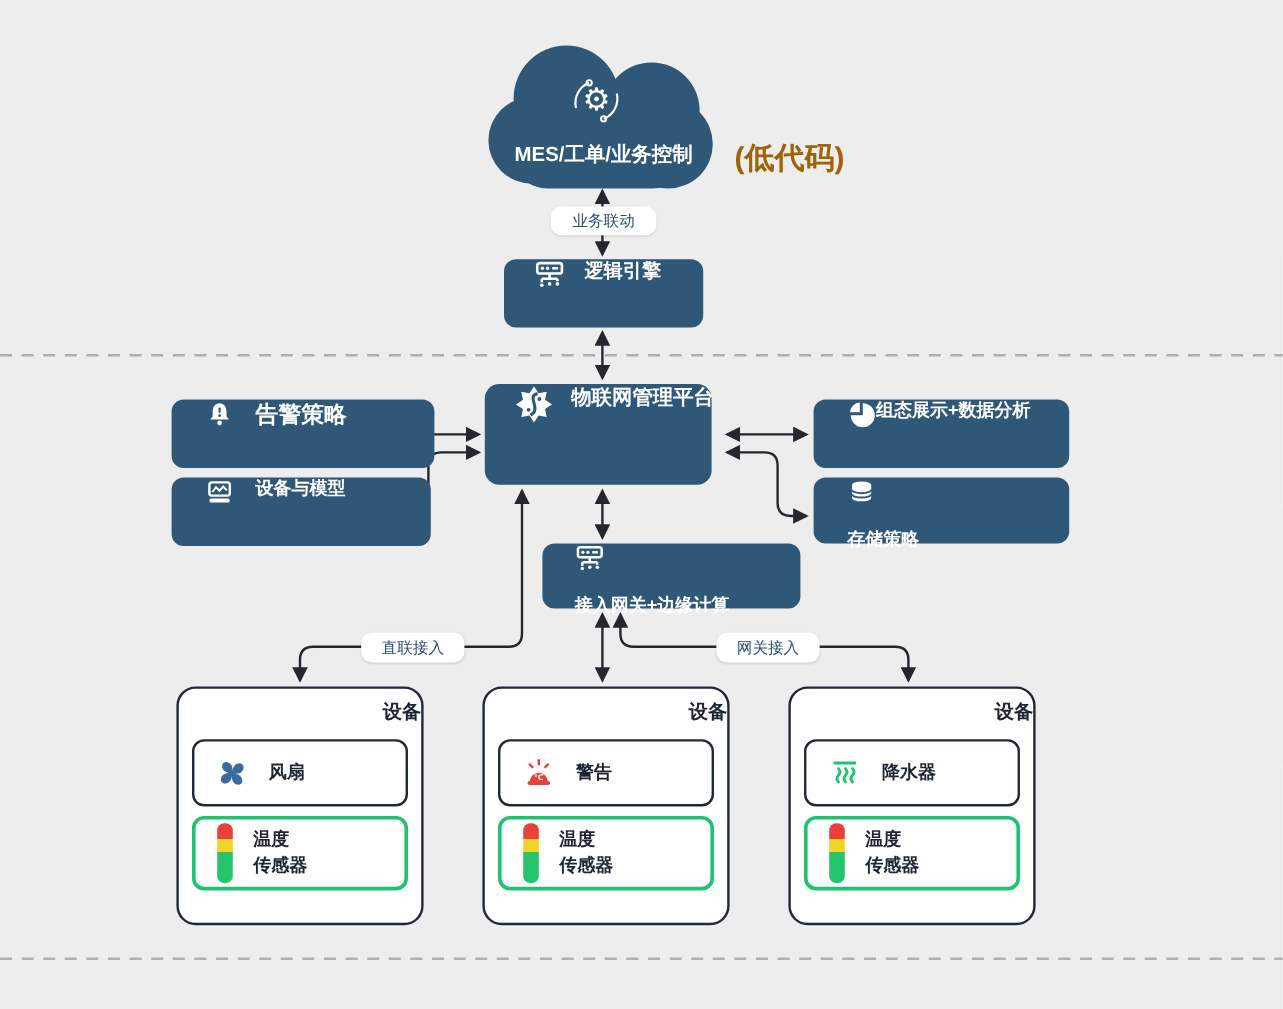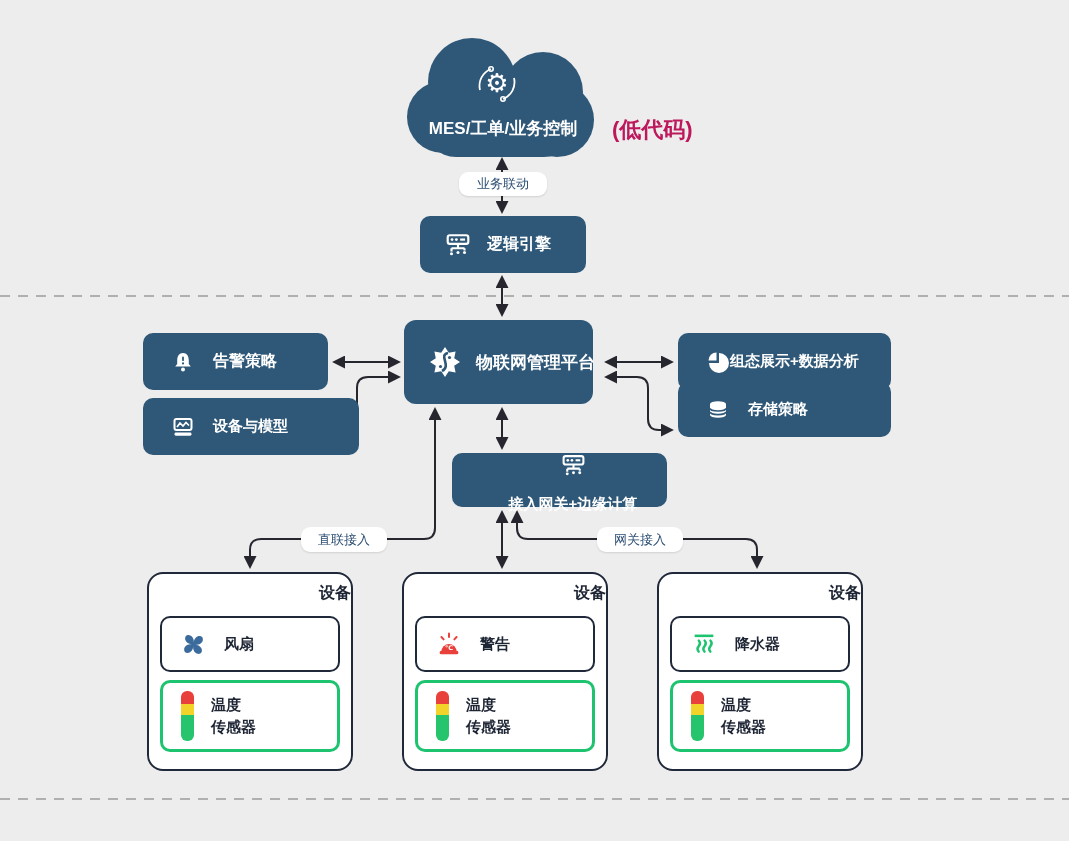--- a/index.html
+++ b/index.html
@@ -1,30 +1,30 @@
 <!DOCTYPE html>
 <html><head>
 <meta charset="utf-8">
 <style>
   html,body{margin:0;padding:0;}
   body{font-family:"Liberation Sans","DejaVu Sans",sans-serif;}
   .canvas{position:relative;width:1069px;height:841px;background:#ededed;overflow:hidden;}
   svg.overlay{position:absolute;left:0;top:0;z-index:1;}
-  .node{position:absolute;z-index:2;background:#2f5878;border-radius:10px;display:flex;align-items:center;
+  .node{position:absolute;z-index:2;background:#2f5878;border-radius:10px;display:flex;align-items:flex-start;
         color:#ffffff;font-weight:bold;box-sizing:border-box;}
   .node .nlabel{white-space:nowrap;}
   .pill{position:absolute;z-index:3;background:#ffffff;border-radius:9px;display:flex;align-items:center;justify-content:center;
         color:#2d4f74;font-weight:normal;font-size:13px;box-shadow:0 1px 2px rgba(0,0,0,0.12);}
   .cloud-label{position:absolute;z-index:2;color:#fff;font-weight:bold;font-size:17px;text-align:center;}
-  .side-note{position:absolute;z-index:2;color:#be185d;font-weight:bold;font-size:22px;}
+  .side-note{position:absolute;z-index:2;color:#a16207;font-weight:bold;font-size:25px;}
   .card{position:absolute;z-index:2;width:206px;height:199px;background:#ffffff;border:2.5px solid #20293a;border-radius:16px;box-sizing:border-box;}
   .card-title{margin-top:9px;text-align:right;font-size:16px;font-weight:bold;color:#1d2433;}
   .inner{position:absolute;left:11px;right:11px;box-sizing:border-box;background:#fff;display:flex;align-items:center;gap:17px;padding-left:18px;}
   .inner.dev{top:42px;height:56px;border:2px solid #20293a;border-radius:10px;}
-  .inner.sens{top:106px;height:72px;border:3px solid #1ec36f;border-radius:10px;}
+  .inner.sens{top:106px;height:62px;border:3px solid #1ec36f;border-radius:10px;}
   .inner .dlabel{font-size:15px;font-weight:bold;color:#1d2433;line-height:1.45;}
   .sensor-bar{width:13px;height:50px;border-radius:6px;flex:0 0 auto;
       background:linear-gradient(to bottom,#e8403a 0 13px,#f2d32a 13px 24px,#27c46e 24px 100%);}
   .icon{flex:0 0 auto;display:block;}
 </style>
 </head>
 <body>
 
 <div class="canvas">
 
@@ -99,21 +99,21 @@
   <div class="node" style="left:404px;top:320px;width:189px;height:84px;border-radius:12px;padding-left:24px;gap:14px;font-size:17px;">
     <svg class="icon" width="34" height="34" viewBox="-17 -17 34 34">
       <polygon fill="#fff" points="15,0 9.2,3.8 10.6,10.6 3.8,9.2 0,15 -3.8,9.2 -10.6,10.6 -9.2,3.8 -15,0 -9.2,-3.8 -10.6,-10.6 -3.8,-9.2 0,-15 3.8,-9.2 10.6,-10.6 9.2,-3.8"></polygon>
       <path d="M3,-9 C-7,-7 7,4 -3,9" stroke="#2f5878" stroke-width="2.6" fill="none"></path>
       <circle cx="4.5" cy="-4.5" r="1.6" fill="#2f5878"></circle>
         <circle cx="-4.5" cy="4.5" r="1.6" fill="#2f5878"></circle>
     </svg>
     <span class="nlabel">物联网管理平台</span>
   </div>
 
-  <div class="node" style="left:143px;top:333px;width:185px;height:57px;padding-left:28px;gap:18px;font-size:16px;">
+  <div class="node" style="left:143px;top:333px;width:219px;height:57px;padding-left:28px;gap:18px;font-size:19px;">
     <svg class="icon" width="24" height="24" viewBox="0 0 24 24">
       <path d="M12,3 C8.2,3 6.2,6 6.2,10.5 L6.2,14 L4.2,16.5 L19.8,16.5 L17.8,14 L17.8,10.5 C17.8,6 15.8,3 12,3 Z" fill="#fff"></path>
       <circle cx="12" cy="19.5" r="2" fill="#fff"></circle>
       <rect x="11.1" y="6.5" width="1.8" height="4.6" rx="0.9" fill="#2f5878"></rect>
       <circle cx="12" cy="13.4" r="1.1" fill="#2f5878"></circle>
     </svg>
     <span class="nlabel">告警策略</span>
   </div>
 
   <div class="node" style="left:143px;top:398px;width:216px;height:57px;padding-left:28px;gap:18px;font-size:15px;">
@@ -126,21 +126,21 @@
   </div>
 
   <div class="node" style="left:678px;top:333px;width:213px;height:57px;padding-left:28px;font-size:15px;">
     <svg class="icon" width="24" height="24" viewBox="0 0 24 24">
       <path d="M13,13 L13,3 A10,10 0 1 1 3,13 Z" fill="#fff"></path>
       <path d="M10.5,10.5 L10.5,2.5 A8,8 0 0 0 2.5,10.5 Z" fill="#fff"></path>
     </svg>
     <span class="nlabel">组态展示+数据分析</span>
   </div>
 
-  <div class="node" style="left:678px;top:382px;width:213px;height:55px;padding-left:28px;gap:18px;font-size:15px;">
+  <div class="node" style="left:678px;top:398px;width:213px;height:55px;padding-left:28px;gap:18px;font-size:15px;flex-direction:column;">
     <svg class="icon" width="24" height="24" viewBox="0 0 24 24">
       <ellipse cx="12" cy="6" rx="8" ry="2.8" fill="#fff"></ellipse>
       <rect x="4" y="6" width="16" height="11" fill="#fff"></rect>
       <ellipse cx="12" cy="17" rx="8" ry="2.8" fill="#fff"></ellipse>
       <path d="M4,10.2 A8,2.8 0 0 0 20,10.2" stroke="#2f5878" stroke-width="1.6" fill="none"></path>
       <path d="M4,13.8 A8,2.8 0 0 0 20,13.8" stroke="#2f5878" stroke-width="1.6" fill="none"></path>
     </svg>
     <span class="nlabel">存储策略</span>
   </div>
 

